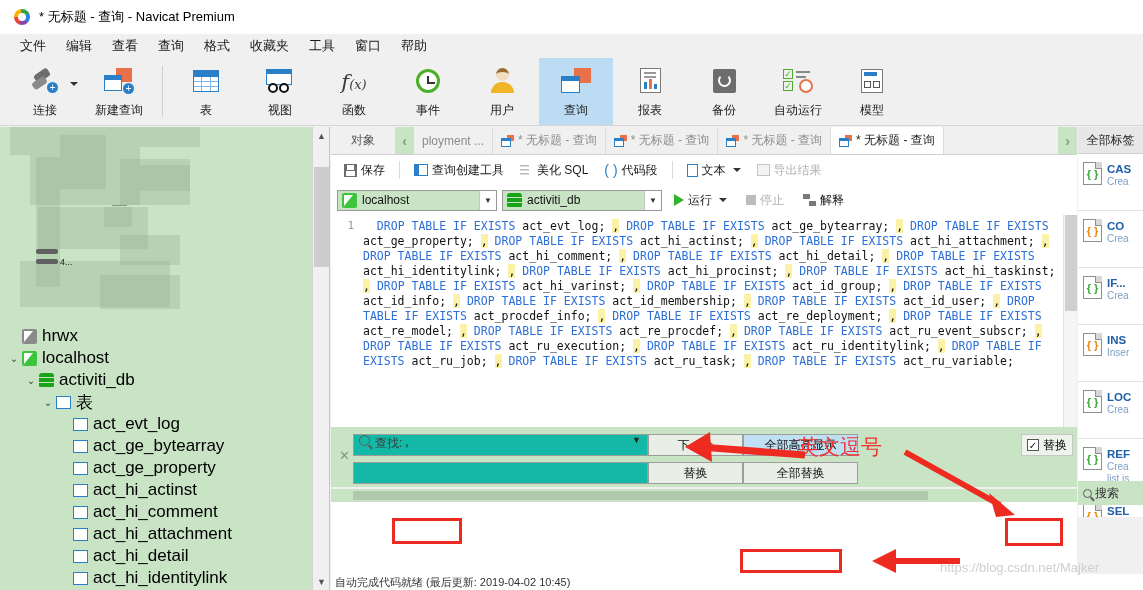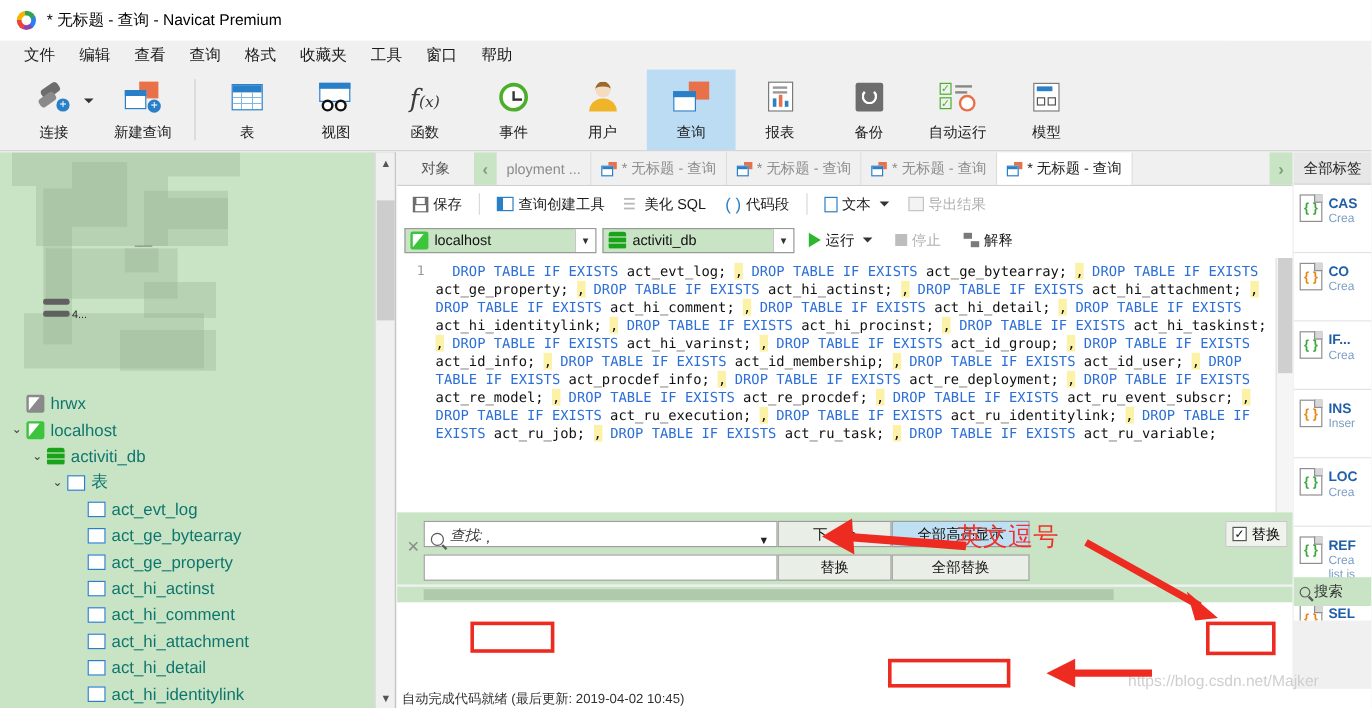--- a/index.html
+++ b/index.html
@@ -72,21 +72,21 @@
     width: 17px; height: 17px; display: flex; align-items: center; justify-content: center;
     color: #555; font-size: 9px;
   }
   .sb-scroll .thumb { position: absolute; left: 1px; top: 40px; width: 15px; height: 100px; background: #cdcdcd; }
   .tree { position: absolute; left: 0; top: 198px; width: 313px; }
   .node { height: 22px; display: flex; align-items: center; white-space: nowrap; cursor: default; }
   .chev {
     width: 16px; text-align: center; color: #444; font-size: 10px; flex: none;
     font-family: "DejaVu Sans", sans-serif;
   }
-  .node .nm { font-size: 14px; color: #0f766e; margin-left: 5px; }
+  .node .nm { font-size: 17px; color: #000000; margin-left: 5px; }
   .ic-conn {
     width: 15px; height: 15px; background: #3cc43c; border-radius: 2px; position: relative; flex: none;
   }
   .ic-conn::after {
     content: ""; position: absolute; left: 2px; top: 2px; width: 0; height: 0;
     border-left: 9px solid #fff; border-bottom: 11px solid transparent;
   }
   .ic-conn.grey { background: #8a8a8a; }
   .ic-db {
     width: 15px; height: 15px; flex: none;
@@ -152,22 +152,22 @@
   .idf { color: #111; }
   .hl { background: #fbf2a8; color: #111; }
   .ed-vscroll { width: 14px; background: #f5f5f5; border-left: 1px solid #e2e2e2; position: relative; }
   .ed-vscroll .t { position: absolute; left: 1px; top: 0; width: 12px; height: 96px; background: #cfcfcf; }
 
   .findbar {
     position: absolute; left: 0; top: 300px; width: 746px; height: 60px; background: #c9e4c5;
   }
   .fb-close { position: absolute; left: 8px; top: 21px; color: #8d8d8d; font-size: 13px; }
   .inp {
-    position: absolute; height: 22px; background: #ffffff; border: 1px solid #9d9d9d;
-    display: flex; align-items: flex-end; font-size: 12px; color: #111; font-style: italic;
+    position: absolute; height: 22px; background: #14b8a6; border: 1px solid #9d9d9d;
+    display: flex; align-items: flex-start; font-size: 12px; color: #111;
   }
   .btn {
     position: absolute; height: 22px; background: #e9efe7; border: 1px solid #9d9d9d;
     display: flex; align-items: center; justify-content: center; font-size: 12px; color: #111;
   }
   .btn.hi { background: #bfe0f2; }
   .redbox { position: absolute; border: 3px solid #ee2b21; }
 
   
   .dock { position: absolute; left: 1078px; top: 127px; width: 65px; height: 390px; background: #f0f0f0; overflow: hidden; }

